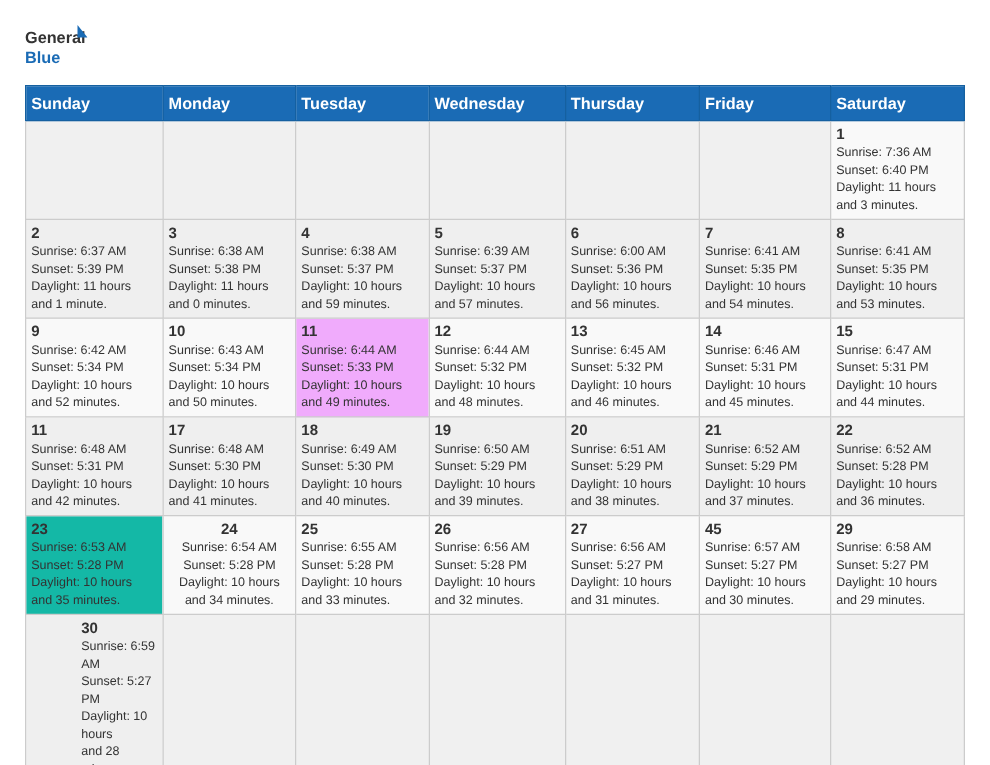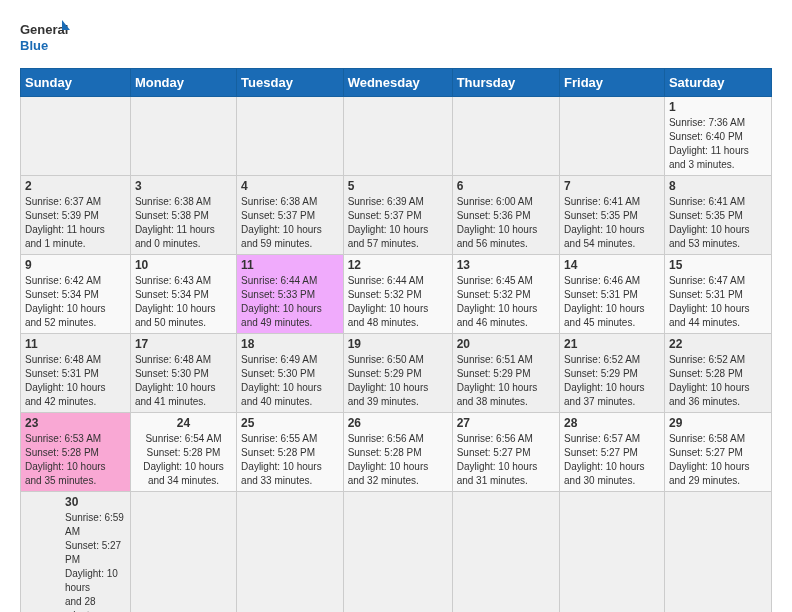--- a/index.html
+++ b/index.html
@@ -280,21 +280,21 @@
           </td>
           <td style="background: rgb(239, 239, 239);">
             <span class="day-number">22</span>
             <div class="day-info" style="white-space: pre-line;">Sunrise: 6:52 AM
 Sunset: 5:28 PM
 Daylight: 10 hours
 and 36 minutes.</div>
           </td>
         </tr>
         <tr>
-          <td style="background: #f9a8d4;">
+          <td style="background: #14b8a6;">
             <span class="day-number">23</span>
             <div class="day-info" style="white-space: pre-line;">Sunrise: 6:53 AM
 Sunset: 5:28 PM
 Daylight: 10 hours
 and 35 minutes.</div>
           </td>
           <td style="background: rgb(249, 249, 249); text-align: center;">
             <span class="day-number">24</span>
             <div class="day-info" style="white-space: pre-line;">Sunrise: 6:54 AM
 Sunset: 5:28 PM
@@ -316,21 +316,21 @@
 and 32 minutes.</div>
           </td>
           <td style="background: rgb(249, 249, 249);">
             <span class="day-number">27</span>
             <div class="day-info" style="white-space: pre-line;">Sunrise: 6:56 AM
 Sunset: 5:27 PM
 Daylight: 10 hours
 and 31 minutes.</div>
           </td>
           <td style="background: rgb(249, 249, 249);">
-            <span class="day-number">28</span>
+            <span class="day-number">45</span>
             <div class="day-info" style="white-space: pre-line;">Sunrise: 6:57 AM
 Sunset: 5:27 PM
 Daylight: 10 hours
 and 30 minutes.</div>
           </td>
           <td style="background: rgb(249, 249, 249);">
             <span class="day-number">29</span>
             <div class="day-info" style="white-space: pre-line;">Sunrise: 6:58 AM
 Sunset: 5:27 PM
 Daylight: 10 hours

